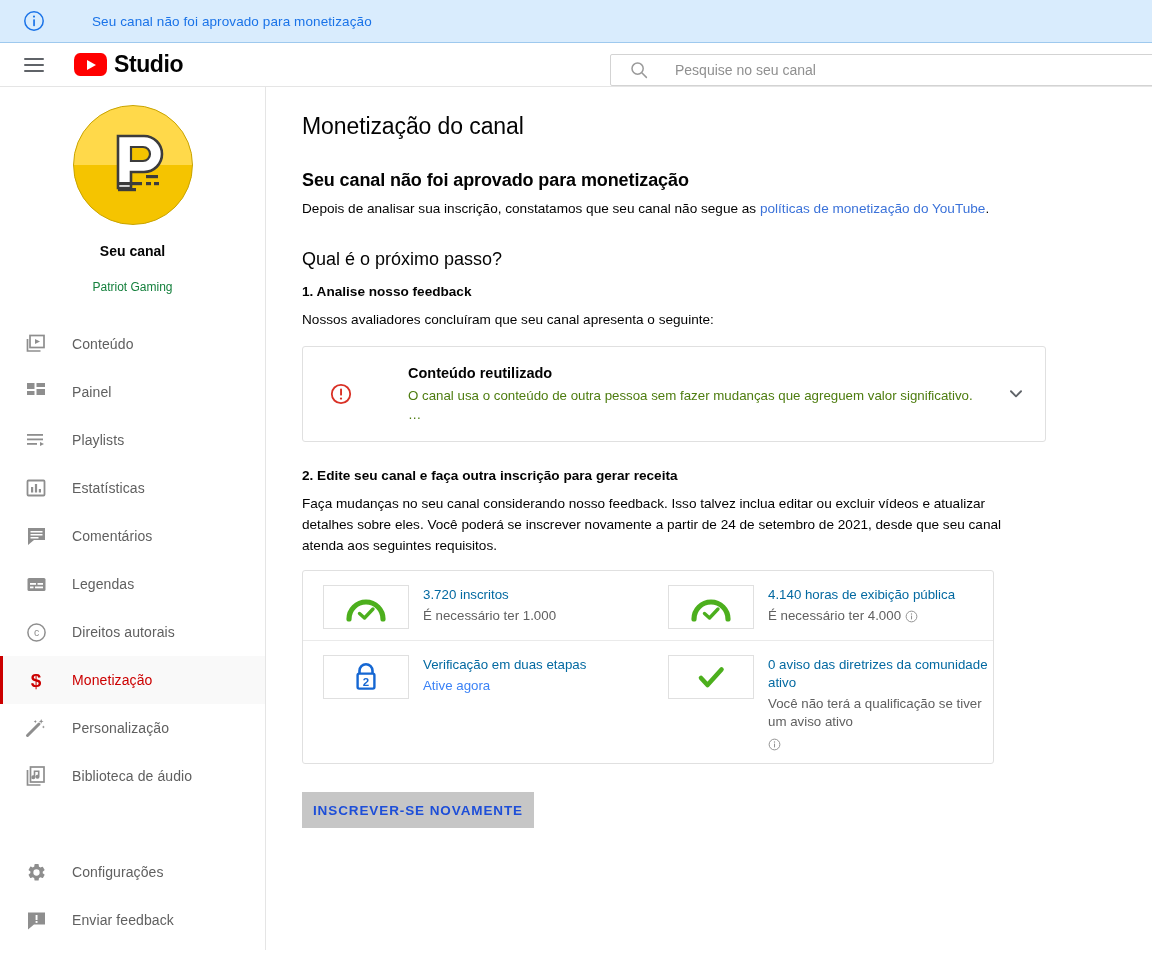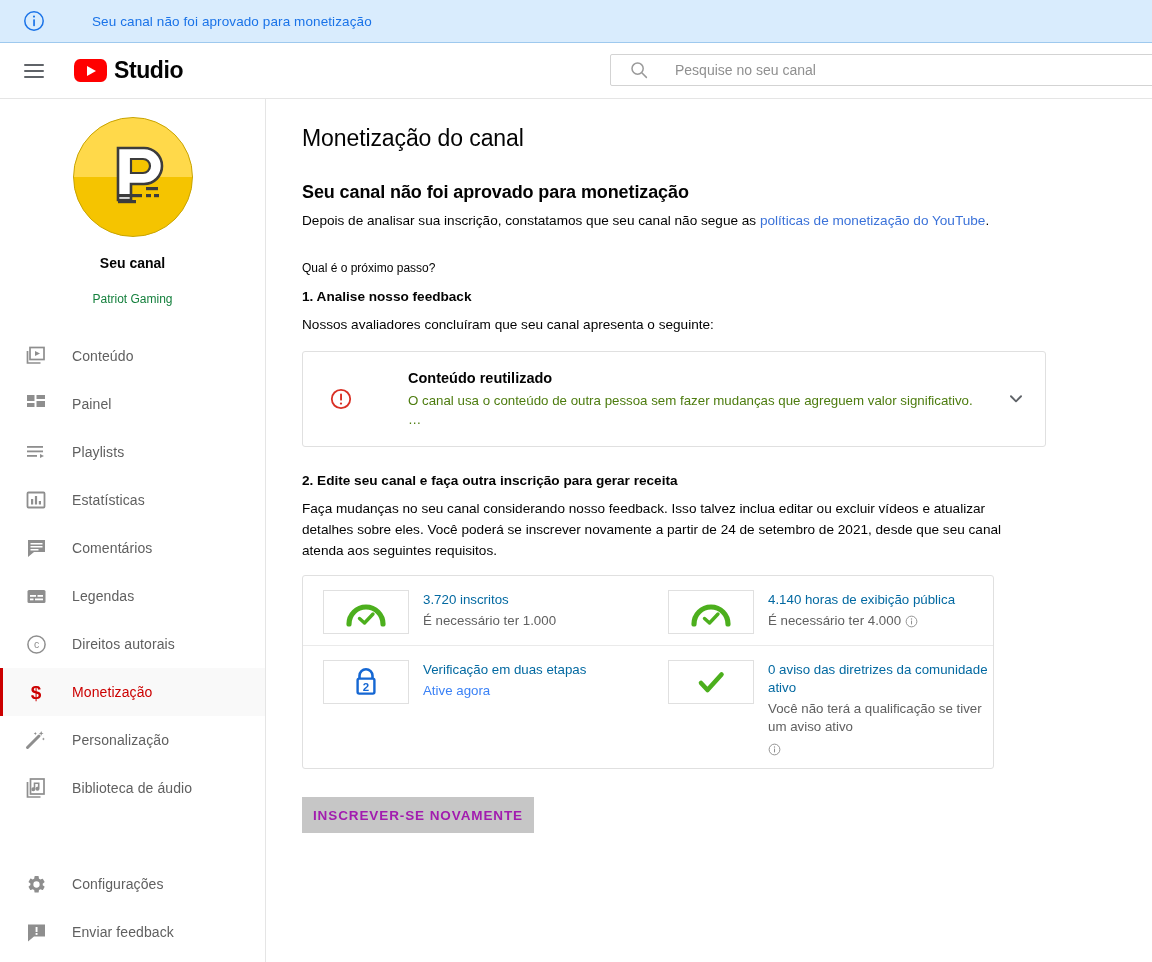--- a/index.html
+++ b/index.html
@@ -27,21 +27,21 @@
   .banner-icon { width: 24px; height: 24px; flex: 0 0 24px; display:block; }
   .banner-text {
     margin-left: 46px;
     font-size: 13.5px;
     color: #1a73e8;
     letter-spacing: .1px;
   }
 
   
   .masthead {
-    height: 56px;
+    height: 44px;
     display: flex;
     align-items: center;
     background: #fff;
     border-bottom: 1px solid #e5e5e5;
     position: relative;
   }
   .hamburger {
     width: 24px; height: 24px;
     margin-left: 24px;
     display: flex; flex-direction: column; justify-content: center; gap: 4px;
@@ -192,21 +192,21 @@
   }
   .body-text {
     font-size: 13.6px;
     color: #030303;
     line-height: 21px;
     margin: 0;
     max-width: 700px;
   }
   .link { color: #3b72d9; text-decoration: none; cursor: pointer; }
   .h3 {
-    font-size: 12px;
+    font-size: 18px;
     font-weight: 400;
     color: #030303;
     margin: 30px 14px 14px 0;
   }
   .step-title {
     font-size: 13.6px;
     font-weight: 700;
     color: #030303;
     margin: 0 0 10px 0;
   }
@@ -264,21 +264,21 @@
     display: flex; align-items: flex-start; flex-wrap: wrap; gap: 4px;
   }
   .req-sub .link { color: #3b82f6; }
   .info-dot { width: 13px; height: 13px; flex: 0 0 13px; margin-top: 3px; }
 
   
   .submit-btn {
     margin-top: 28px;
     width: 232px; height: 36px;
     background: #c6c6c6;
-    color: #a21caf;
+    color: #1d4ed8;
     border: 0;
     font-size: 13.5px;
     font-weight: 700;
     letter-spacing: .9px;
     font-family: "Liberation Sans", "DejaVu Sans", sans-serif;
     cursor: default;
     display: flex; align-items: center; justify-content: center;
   }
 </style>
 </head>

